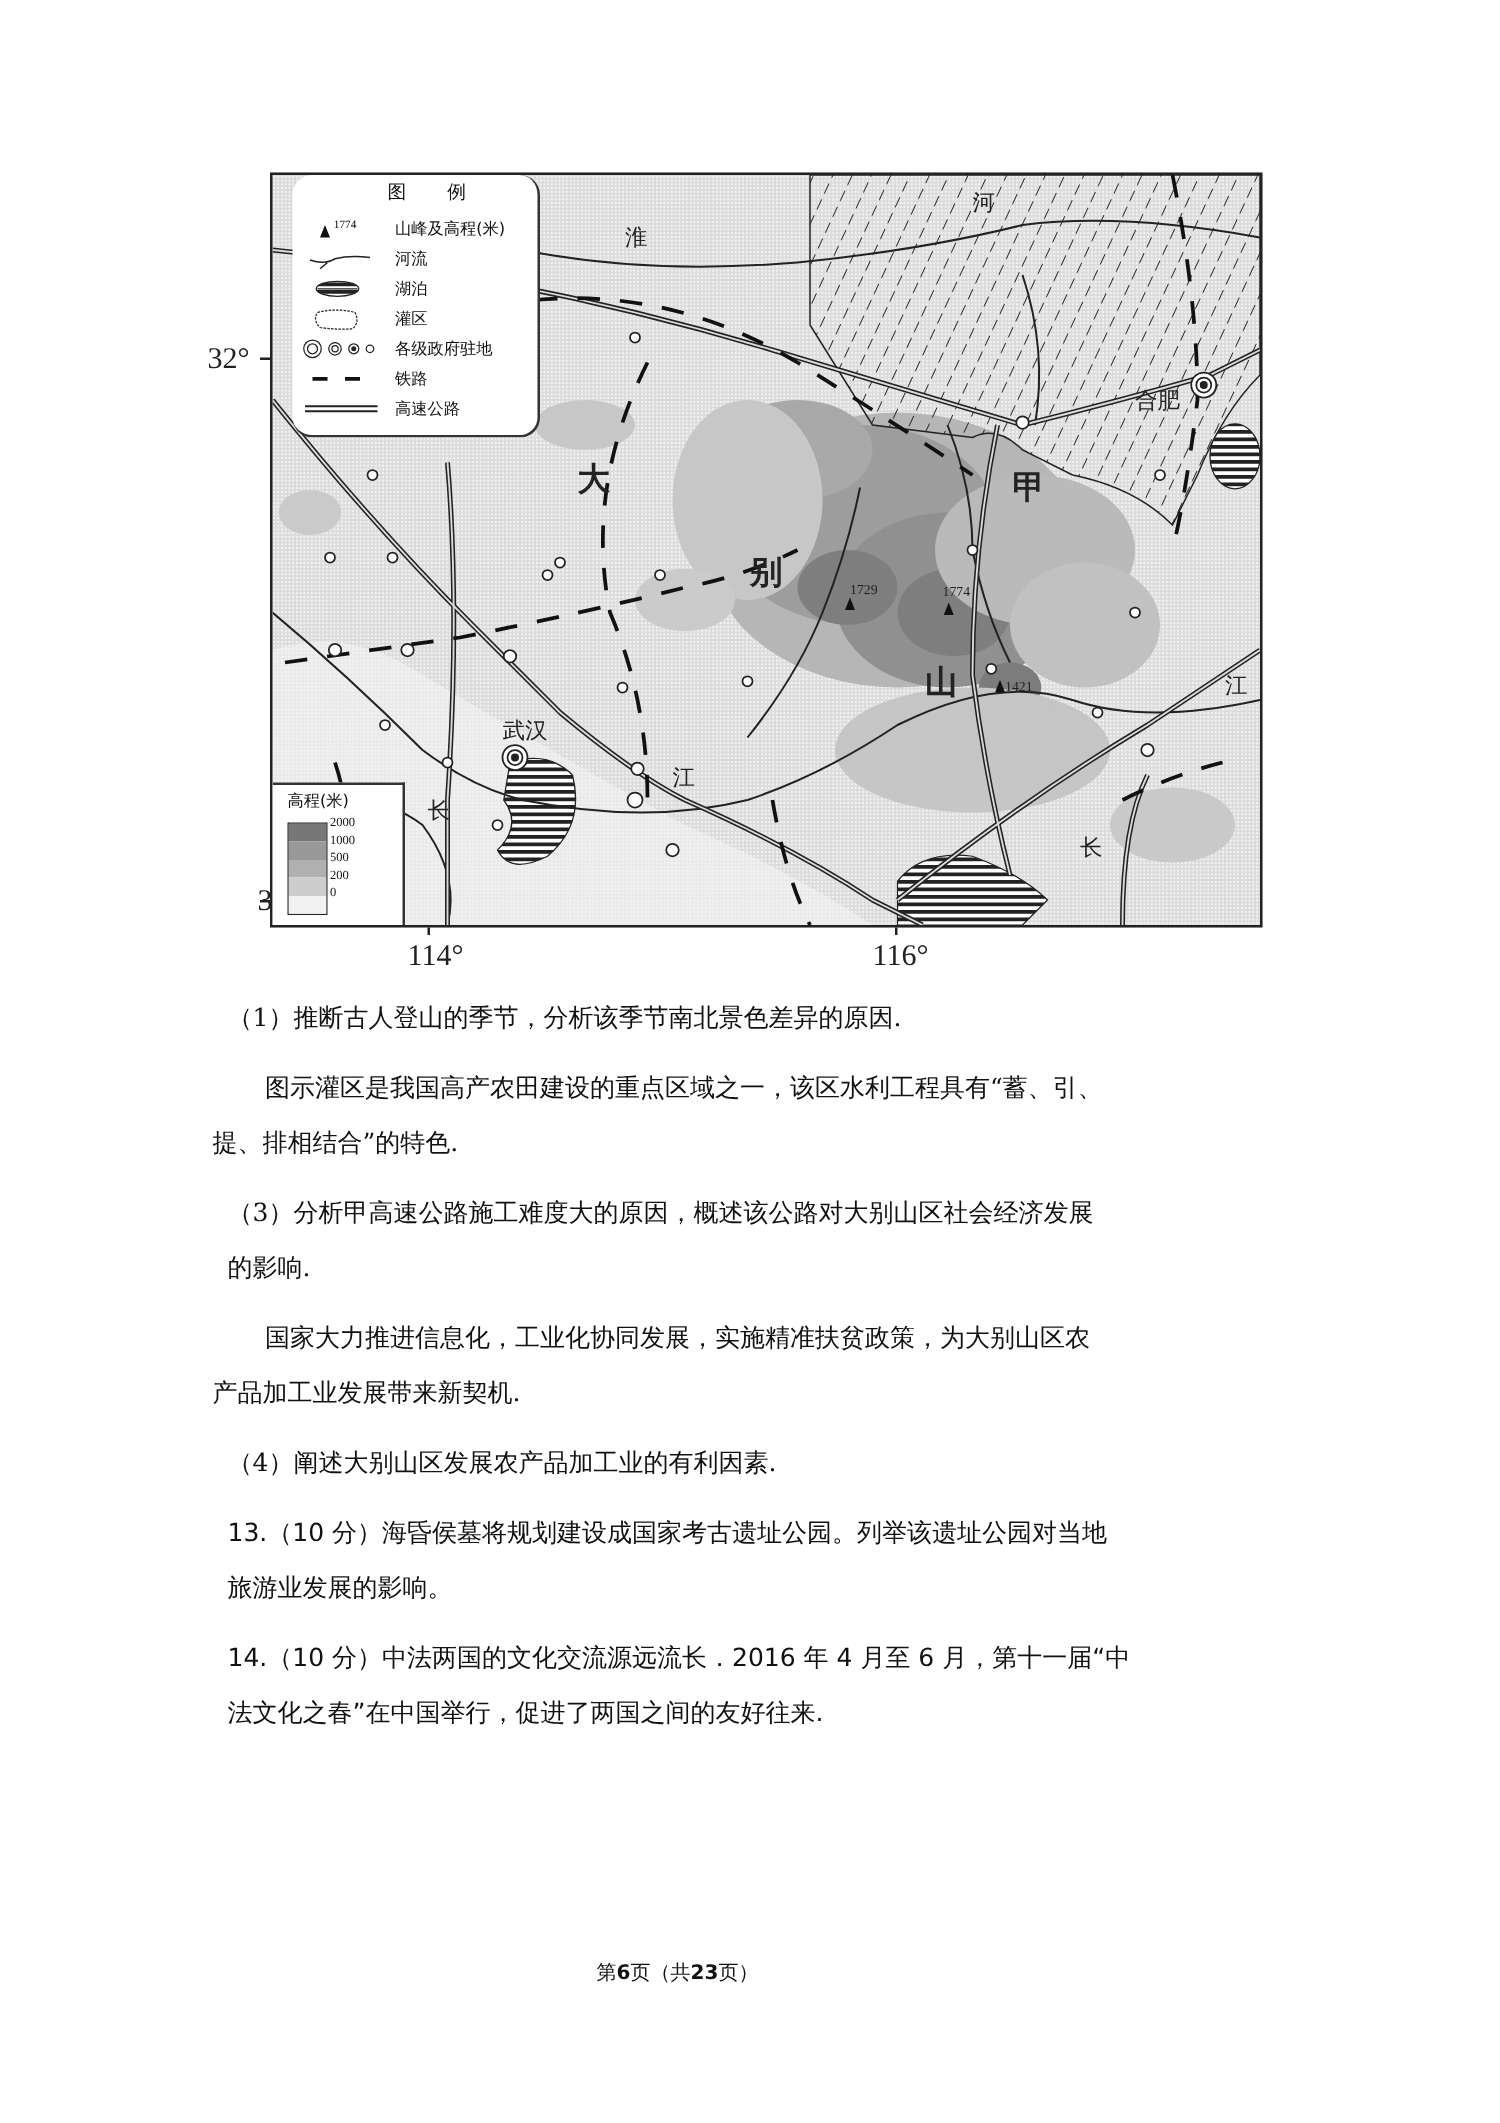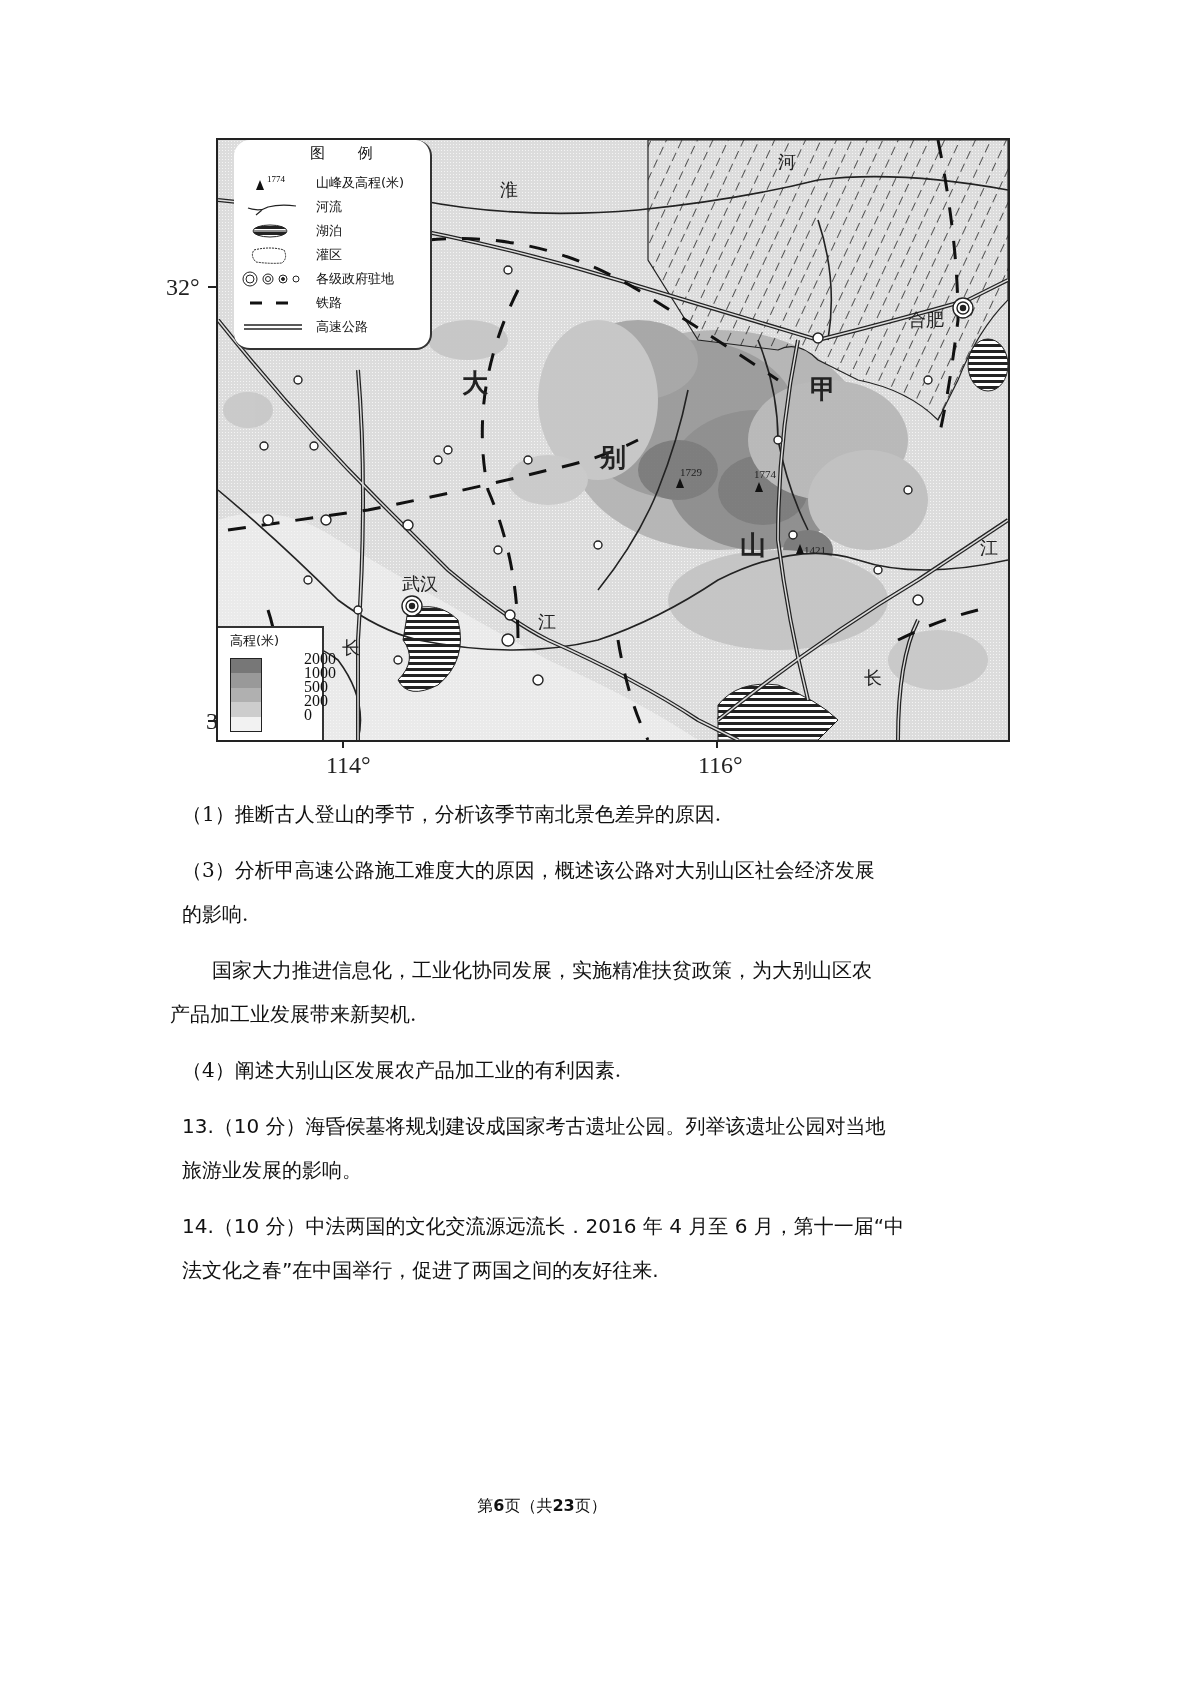--- a/index.html
+++ b/index.html
@@ -17,33 +17,33 @@
   .legend-title { position: absolute; left: 76px; top: 4px; font-size: 15px; letter-spacing: 14px; }
   .legend-row { position: absolute; left: 0; width: 196px; height: 22px; }
   .legend-row .sym { position: absolute; left: 6px; top: 0; width: 70px; height: 22px; }
   .legend-row .lbl { position: absolute; left: 82px; top: 2px; white-space: nowrap; }
   .elev-legend { position: absolute; left: 0; bottom: 0; width: 104px; height: 112px;
                  background: #fff; border-top: 2px solid #333; border-right: 2px solid #333;
                  font-family: "DejaVu Sans", sans-serif; font-size: 13px; }
   .elev-title { position: absolute; left: 12px; top: 4px; font-size: 13px; }
   .elev-bar { position: absolute; left: 12px; top: 30px; width: 30px; height: 72px; border: 1px solid #222; }
   .elev-bar div { width: 100%; height: 20%; }
-  .elev-ticks { position: absolute; left: 46px; top: 24px; font-family: "Liberation Serif", serif; font-size: 16px; line-height: 14px; margin-left: 40px; }
+  .elev-ticks { position: absolute; left: 46px; top: 24px; font-family: "Liberation Serif", serif; font-size: 10px; line-height: 14px; }
   .axis-label { position: absolute; font-family: "Liberation Serif", serif; font-size: 24px; color: #222; }
   .tick { position: absolute; background: #222; }
   .map-text { position: absolute; font-family: "DejaVu Sans", sans-serif; color: #222; }
   .big { font-size: 26px; font-weight: bold; }
   .med { font-size: 18px; }
   .peak-lbl { font-family: "Liberation Serif", serif; font-size: 11px; }
   .content { position: absolute; left: 170px; top: 780px; width: 790px;
              font-family: "DejaVu Serif", "Liberation Serif", serif; font-size: 20px; line-height: 44px; }
   .para { margin: 0; }
   .indent { text-indent: 42px; }
   .q { margin: 12px; }
-  .footer { position: absolute; left: 0; width: 1084px; top: 1496px; text-align: center;
+  .footer { position: absolute; left: 0; width: 1084px; top: 1568px; text-align: center;
             font-family: "DejaVu Serif", "Liberation Serif", serif; font-size: 16px; color: #111; }
   .footer b { font-family: "DejaVu Sans", sans-serif; }
 </style>
 </head>
 <body>
 
 <div class="map-wrap">
 
   <div class="axis-label" style="left:16px; top:144px;">32°</div>
   <div class="tick" style="left:58px; top:156px; width:8px; height:2px;"></div>
@@ -271,20 +271,21 @@
         <div>500</div>
         <div>200</div>
         <div>0</div>
       </div>
     </div>
   </div>
 </div>
 
 <div class="content">
   <p class="q">（1）推断古人登山的季节，分析该季节南北景色差异的原因.</p>
+  <p class="para indent"><span>图示灌区是我国高产农田建设的重点区域之一，该区水利工程具有“蓄、引、</span><br><span>提、排相结合”的特色.</span></p>
   <p class="q"><span>（3）分析甲高速公路施工难度大的原因，概述该公路对大别山区社会经济发展</span><br><span>的影响.</span></p>
   <p class="para indent"><span>国家大力推进信息化，工业化协同发展，实施精准扶贫政策，为大别山区农</span><br><span>产品加工业发展带来新契机.</span></p>
   <p class="q">（4）阐述大别山区发展农产品加工业的有利因素.</p>
   <p class="q" style="font-family:'DejaVu Sans', sans-serif;"><span>13.（10 分）海昏侯墓将规划建设成国家考古遗址公园。列举该遗址公园对当地</span><br><span>旅游业发展的影响。</span></p>
   <p class="q" style="font-family:'DejaVu Sans', sans-serif;"><span>14.（10 分）中法两国的文化交流源远流长．2016 年 4 月至 6 月，第十一届“中</span><br><span>法文化之春”在中国举行，促进了两国之间的友好往来.</span></p>
 </div>
 
 <div class="footer">
   <span>第</span><b>6</b><span>页（共</span><b>23</b><span>页）</span>
 </div>

